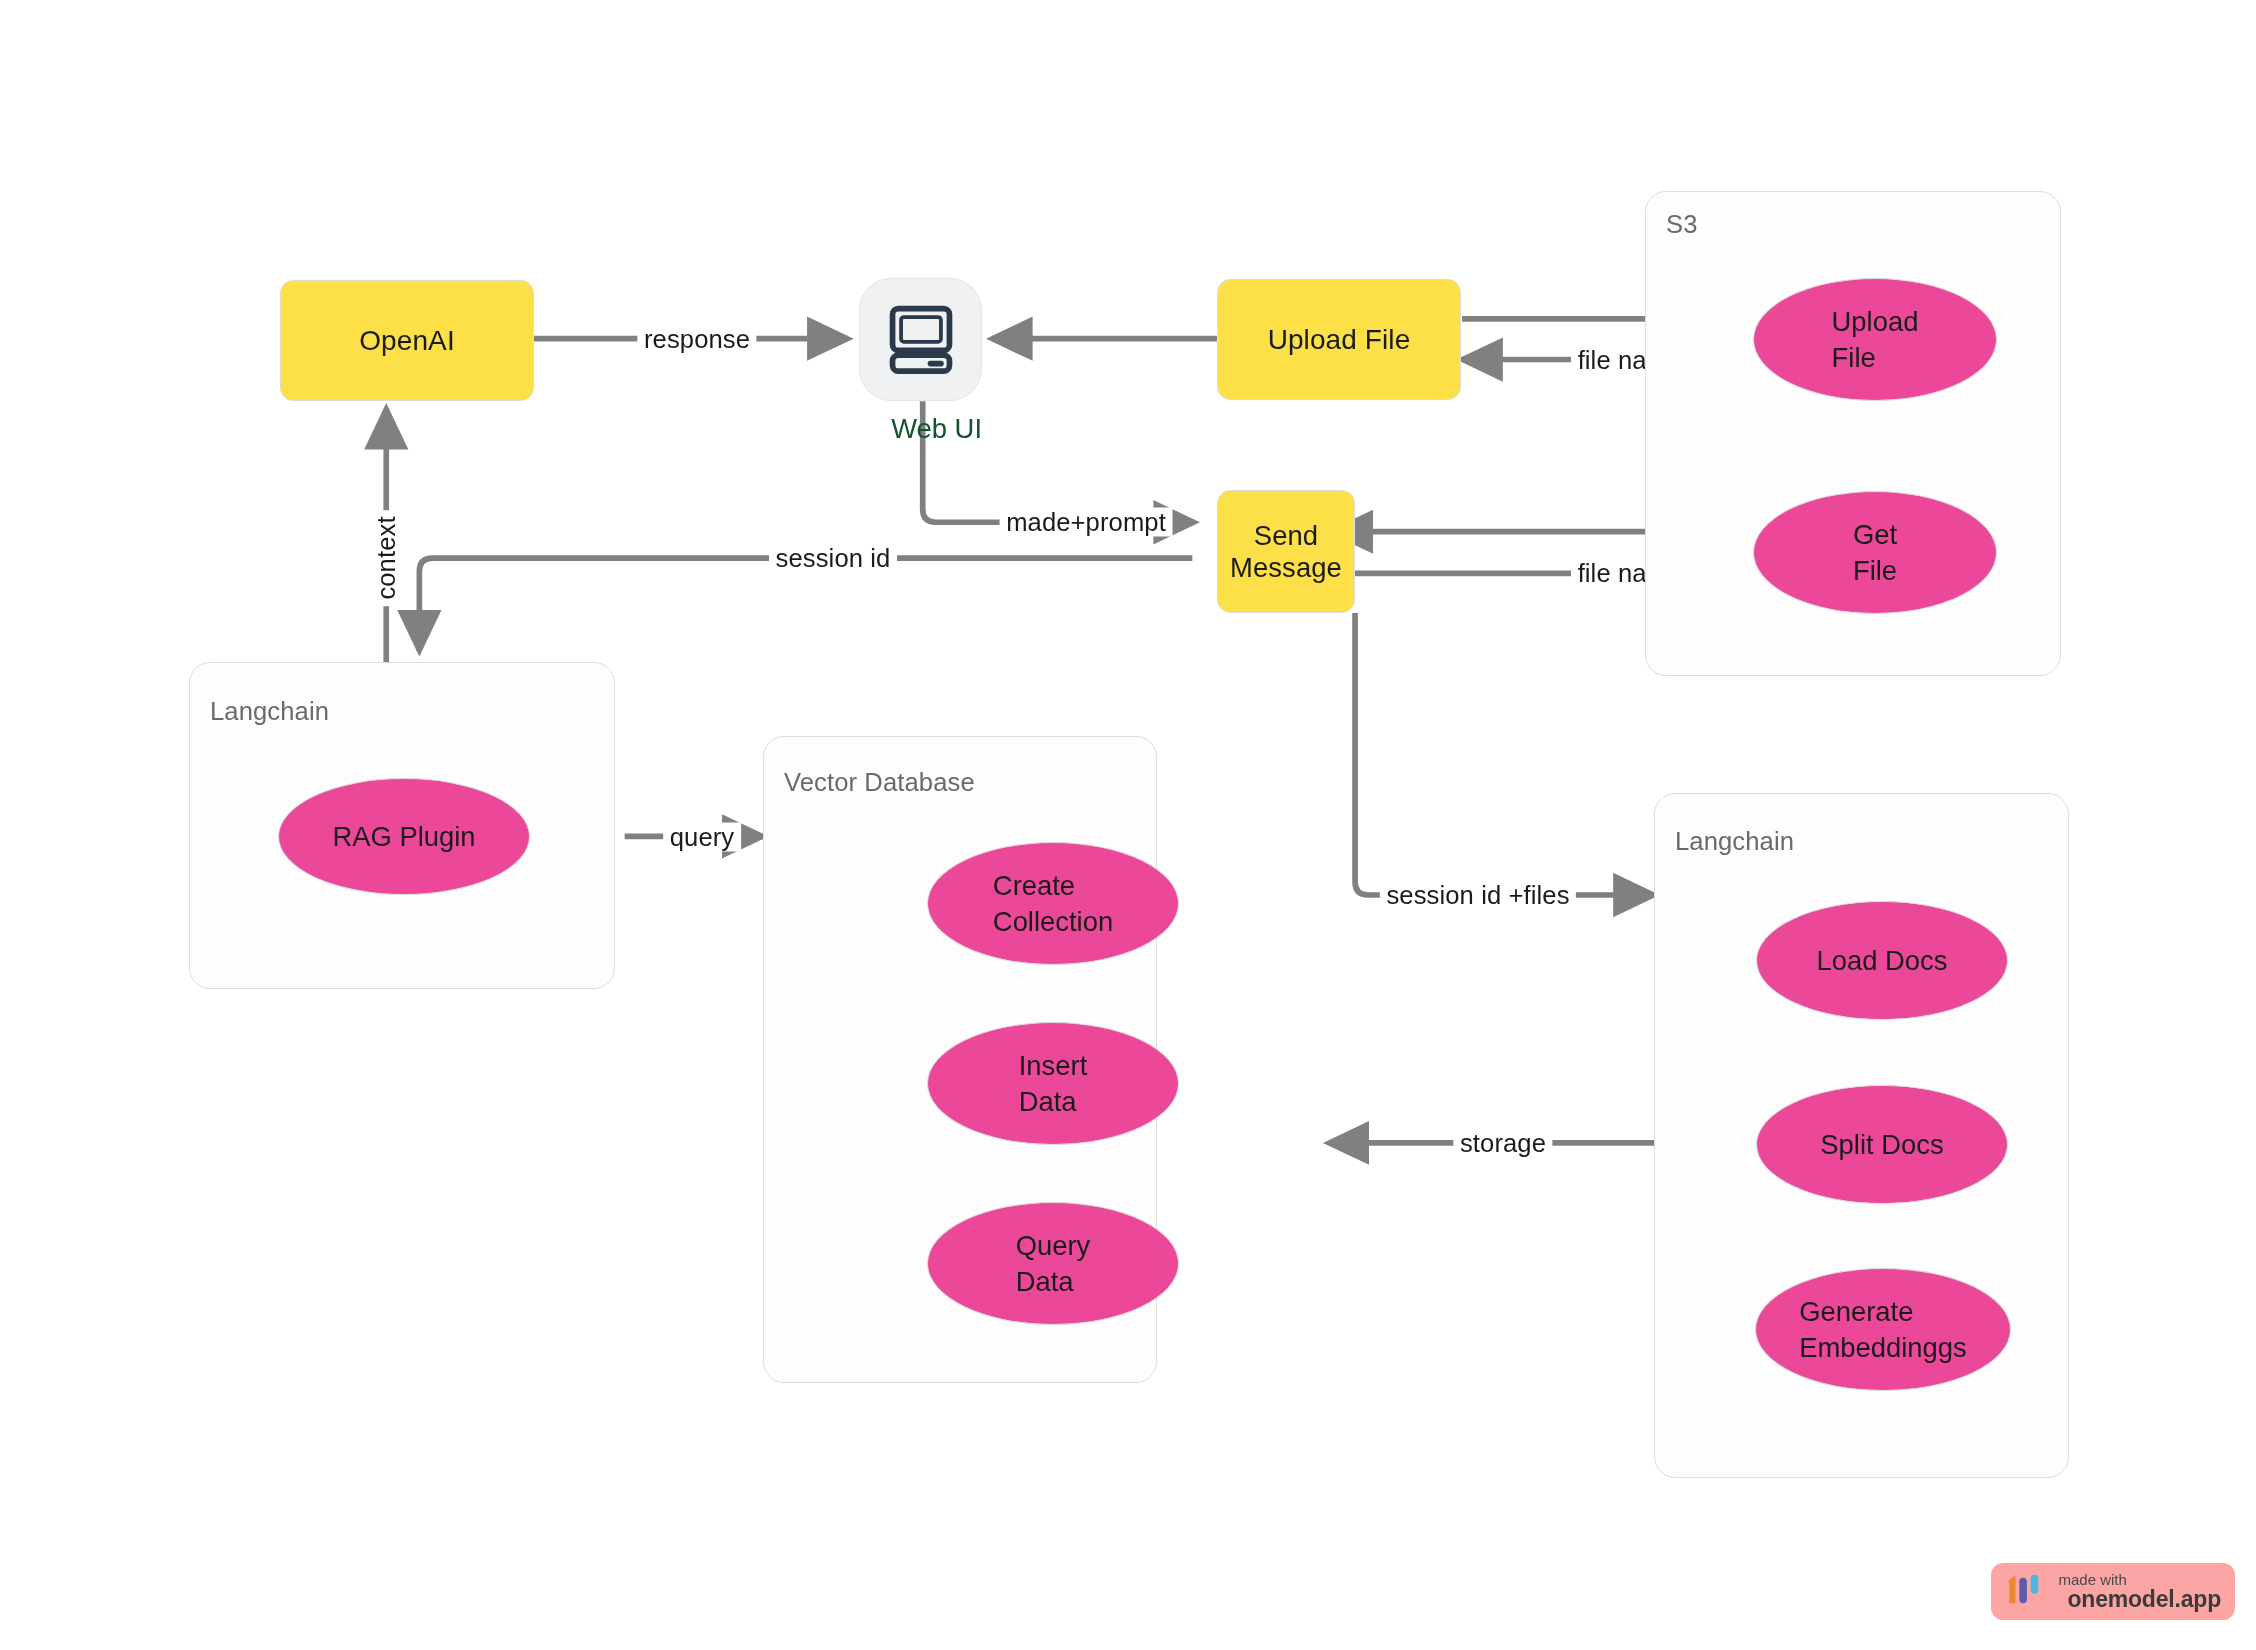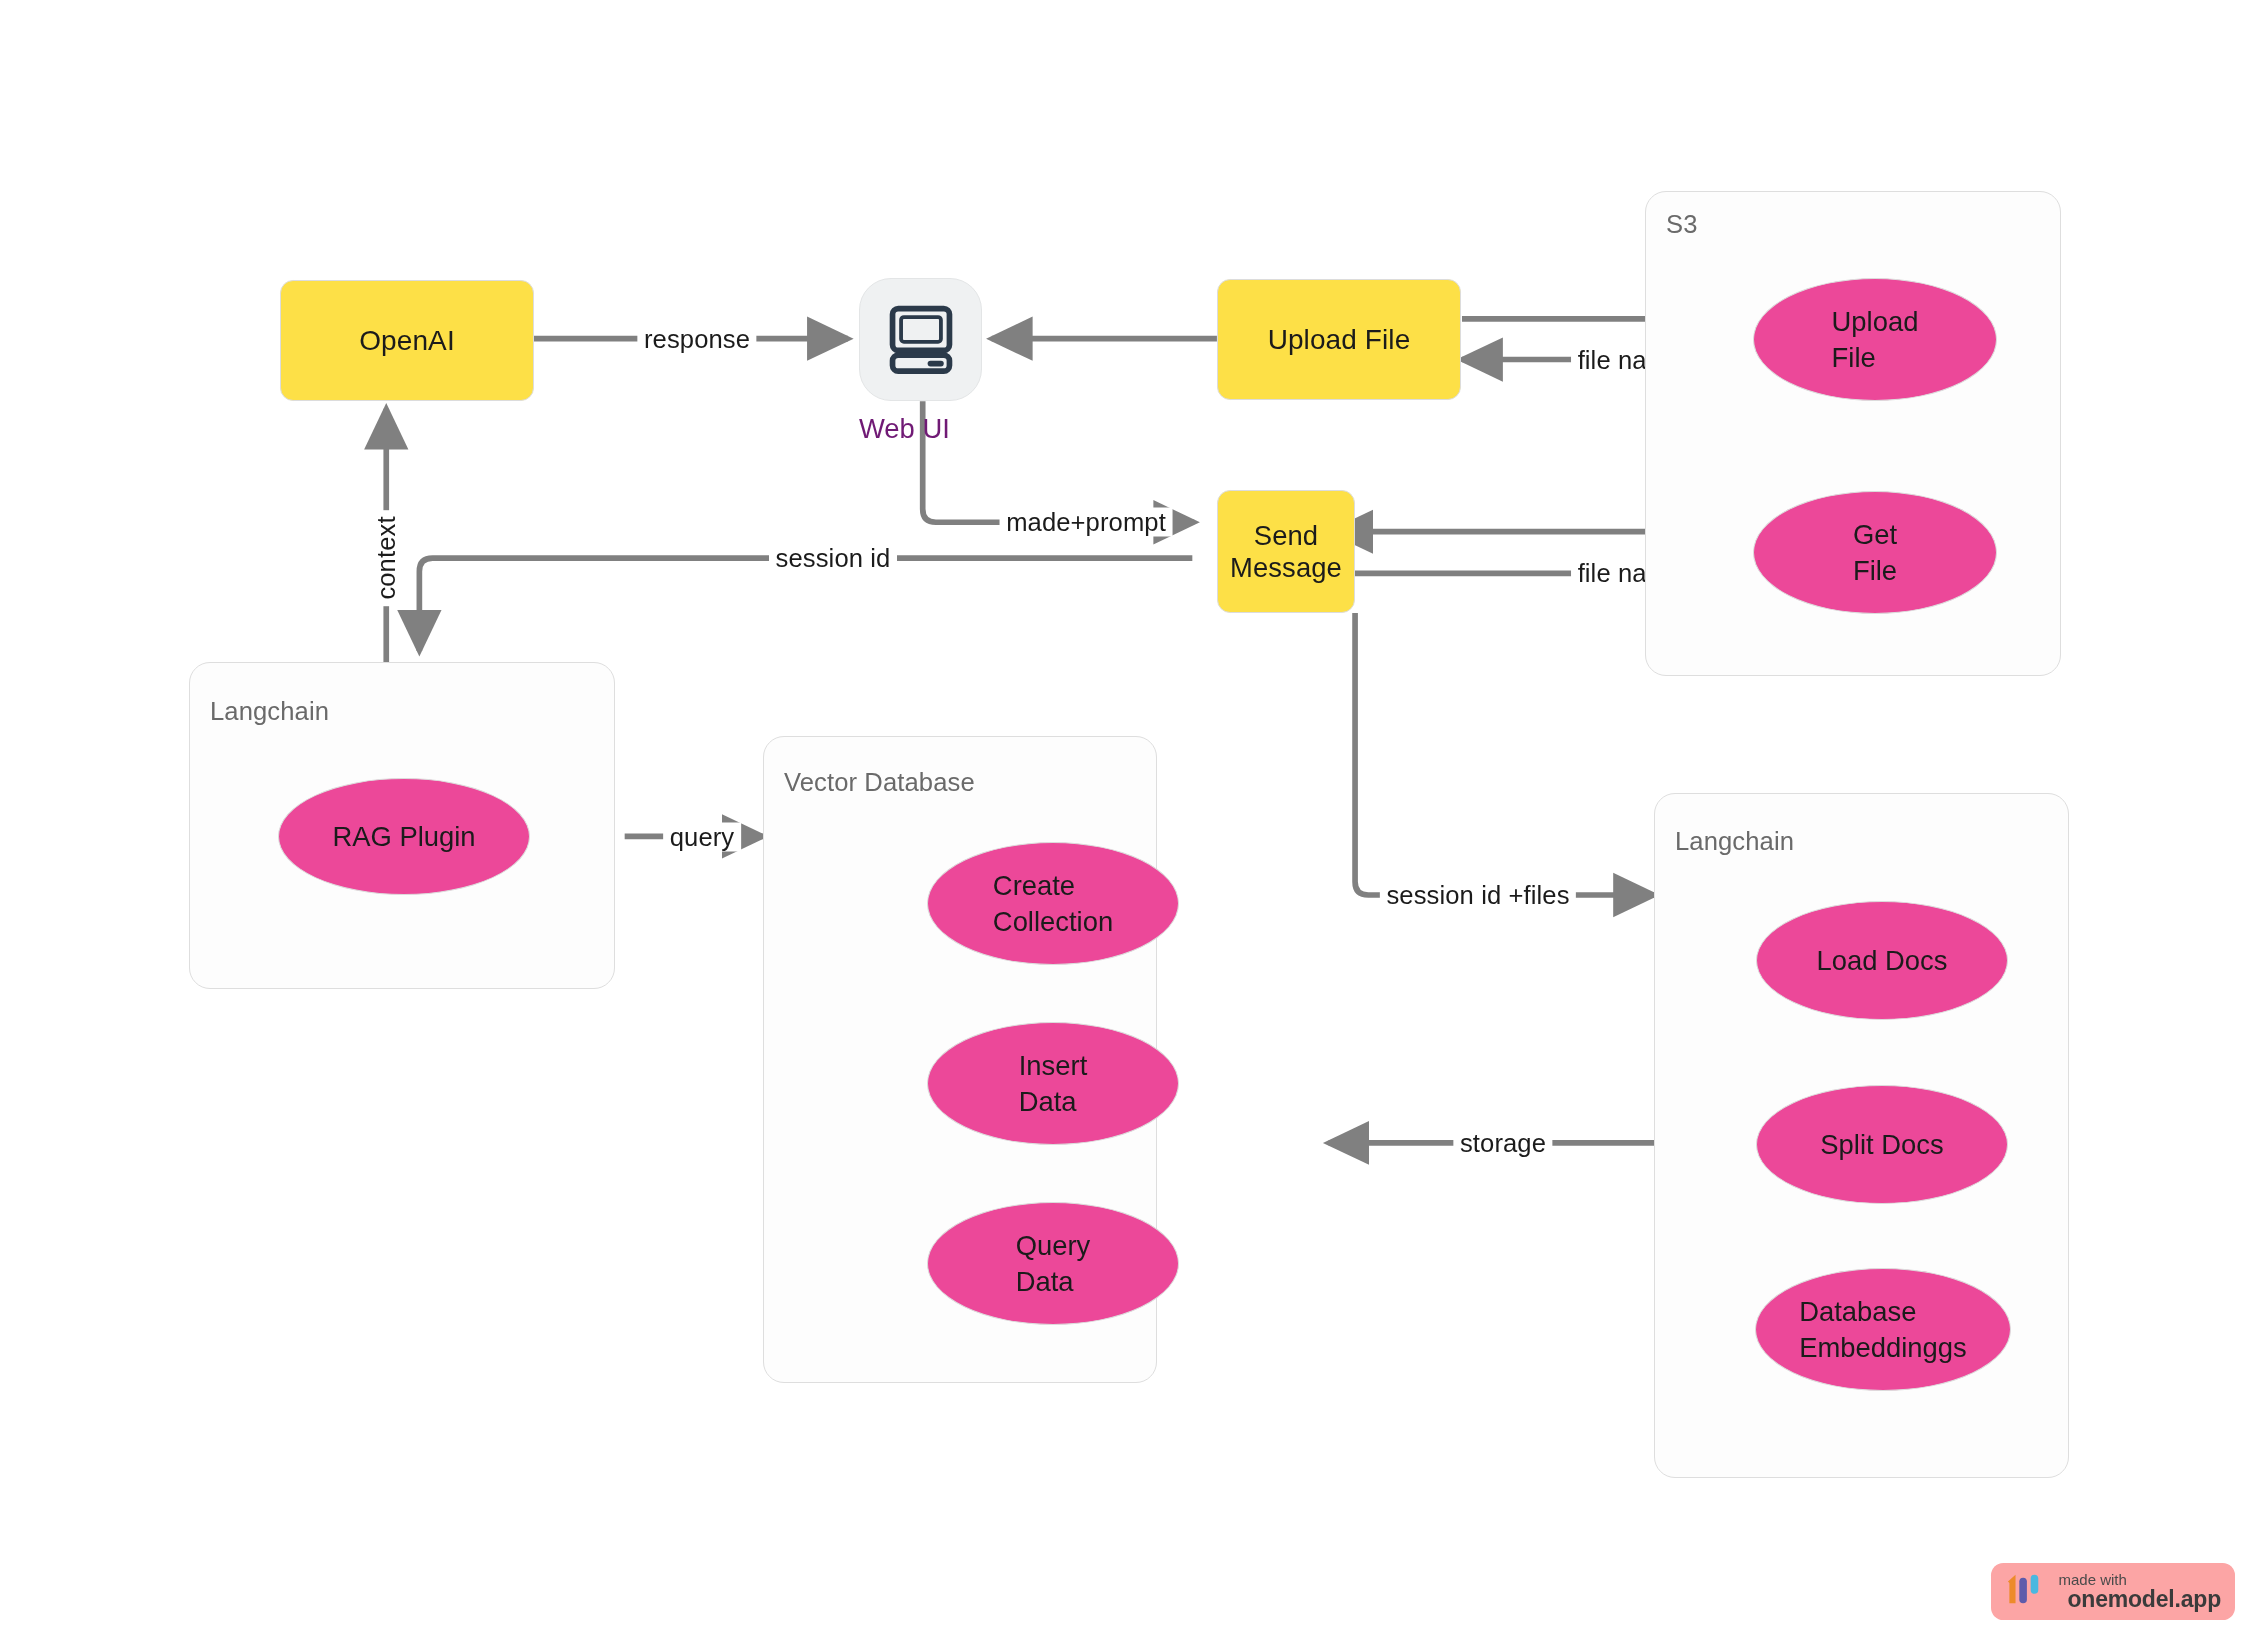--- a/index.html
+++ b/index.html
@@ -84,22 +84,22 @@
     border: 1.9px solid #e3e5e6;
     border-radius: 32px;
     box-sizing: border-box;
     display: flex;
     align-items: center;
     justify-content: center;
   }
   .node-icon-label {
     position: absolute;
     font-size: 27.4px;
-    color: #701a75;
-    text-align: left;
+    color: #14532d;
+    text-align: right;
     white-space: nowrap;
   }
 
   
   .edge-label {
     position: absolute;
     font-size: 25.6px;
     color: #1b1b1b;
     white-space: nowrap;
     background: #ffffff;
@@ -249,21 +249,21 @@
   <div class="node-ellipse" style="left:927px; top:1022px; width:252px; height:123px;">Insert
 Data</div>
 
   <div class="node-ellipse" style="left:927px; top:1202px; width:252px; height:123px;">Query
 Data</div>
 
   <div class="node-ellipse" style="left:1756px; top:901px; width:252px; height:119px;">Load Docs</div>
 
   <div class="node-ellipse" style="left:1756px; top:1085px; width:252px; height:119px;">Split Docs</div>
 
-  <div class="node-ellipse" style="left:1755px; top:1268px; width:256px; height:123px;">Database
+  <div class="node-ellipse" style="left:1755px; top:1268px; width:256px; height:123px;">Generate
 Embeddinggs</div>
 
   <div id="watermark">
     <span>
       <svg width="42" height="36" viewBox="0 0 44 38" fill="none">
         <path d="M4 10 L12 3 L12 33 L5.5 33 L5.5 11.5 Z" fill="#ED8B2B"></path>
         <rect x="16" y="6" width="8" height="27" rx="4" fill="#5E5BAB"></rect>
         <rect x="28" y="3" width="8" height="20" rx="4" fill="#4AB8E0"></rect>
       </svg>
     </span>

